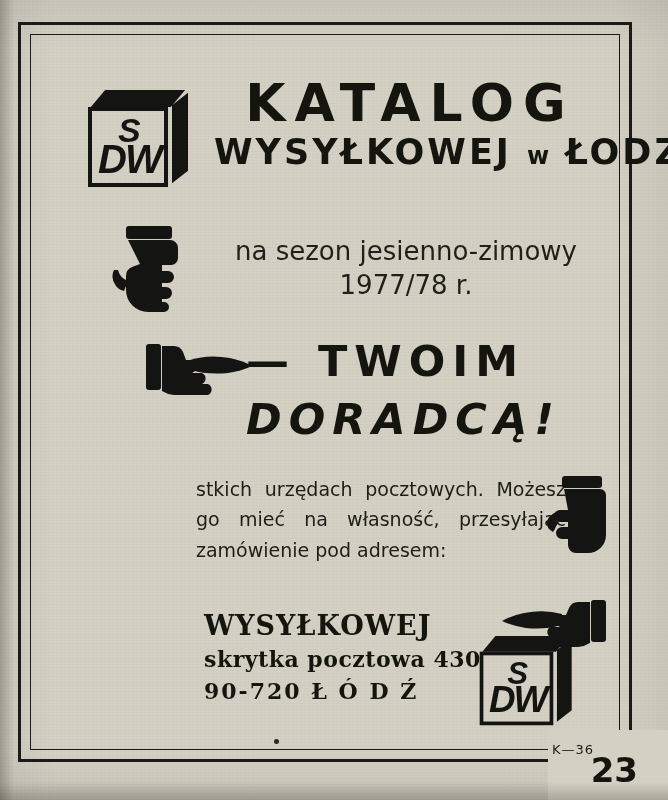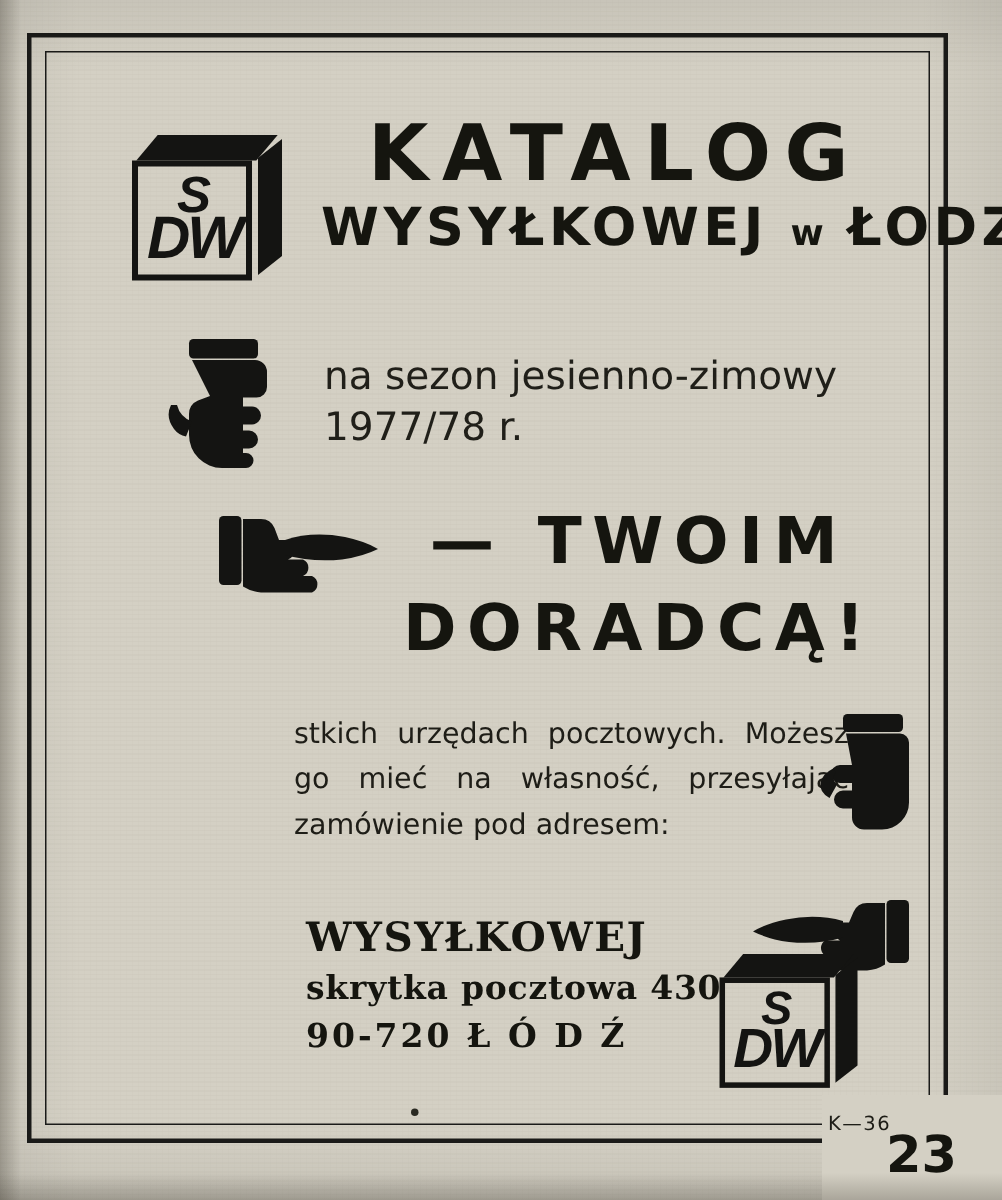--- a/index.html
+++ b/index.html
@@ -165,50 +165,52 @@
     font-size: 24px;
     letter-spacing: 1px;
   }
 
   
   .season {
     position: absolute;
     left: 170px;
     top: 186px;
     width: 380px;
+    text-align: center;
     font-family: "DejaVu Sans", sans-serif;
     font-size: 26px;
     color: #201f19;
     line-height: 1.32;
   }
 
   
   .slogan {
     position: absolute;
     left: 200px;
     top: 288px;
     width: 360px;
-    text-align: center;
+    text-align: left;
   }
   .slogan-1 {
     font-family: "DejaVu Sans", sans-serif;
     font-weight: 700;
     font-size: 43px;
     letter-spacing: 7px;
     color: #15150f;
     white-space: nowrap;
   }
   .slogan-2 {
     font-family: "DejaVu Sans", sans-serif;
     font-weight: 700;
     font-size: 43px;
     letter-spacing: 7px;
     color: #15150f;
     margin-top: 8px;
     white-space: nowrap;
+    font-style: italic;
   }
 
   
   .body-text {
     position: absolute;
     left: 150px;
     top: 426px;
     width: 370px;
     font-family: "DejaVu Sans", sans-serif;
     font-size: 19px;

